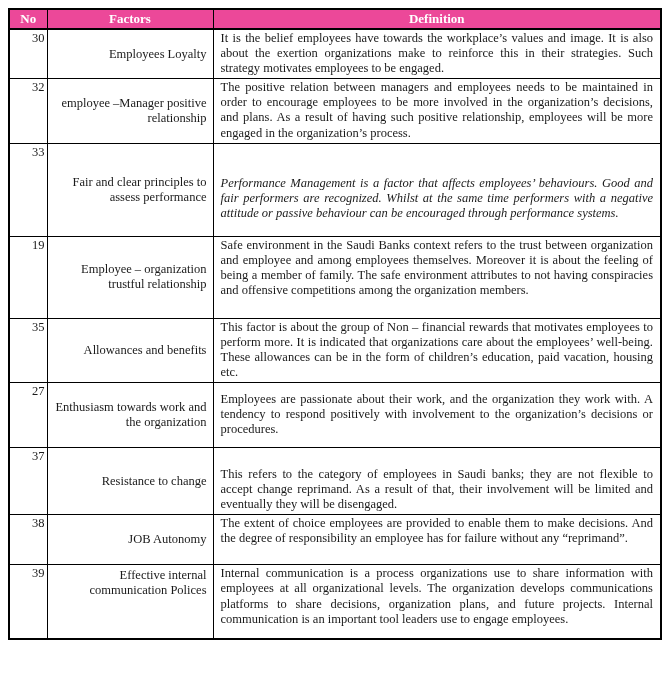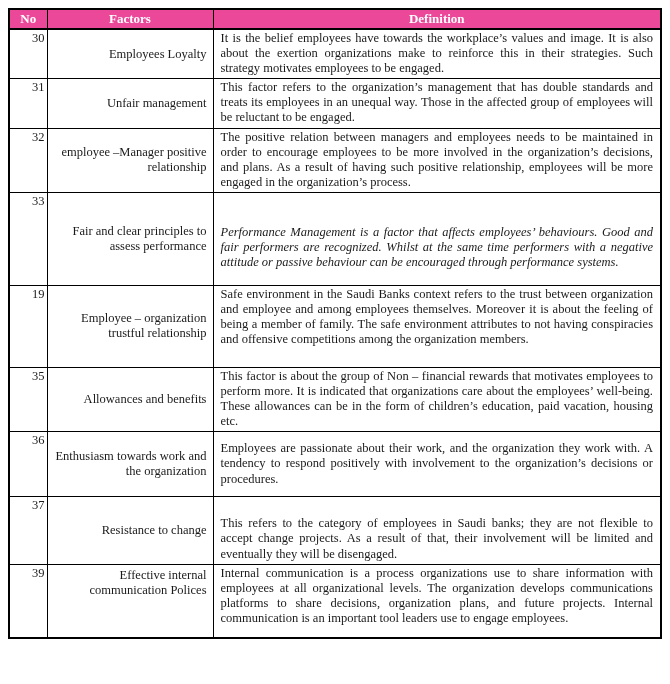--- a/index.html
+++ b/index.html
@@ -91,25 +91,20 @@
         <th>Factors</th>
         <th>Definition</th>
       </tr>
     </thead>
     <tbody>
       <tr class="r30">
         <td class="no">30</td>
         <td class="factor">Employees Loyalty</td>
         <td class="def">It is the belief employees have towards the workplace’s values and image. It is also about the exertion organizations make to reinforce this in their strategies. Such strategy  motivates employees to be engaged.</td>
       </tr>
-      <tr class="r31">
-        <td class="no">31</td>
-        <td class="factor">Unfair management</td>
-        <td class="def">This factor refers to the organization’s management that has double standards and treats its employees in an unequal way. Those in the affected group of employees will be reluctant to be engaged.</td>
-      </tr>
       <tr class="r32">
         <td class="no">32</td>
         <td class="factor">employee –Manager positive relationship</td>
         <td class="def">The positive relation between managers and employees needs to be maintained in order to encourage employees to be more involved in the organization’s decisions, and plans. As a result of having such positive relationship, employees will be more engaged  in the organization’s process.</td>
       </tr>
       <tr class="r33">
         <td class="no">33</td>
         <td class="factor">Fair and clear principles to assess performance</td>
         <td class="def">Performance Management is a factor that affects employees’ behaviours. Good and fair performers are recognized. Whilst at the same time performers with a negative attitude or passive behaviour can be encouraged through performance systems.</td>
       </tr>
@@ -117,28 +112,33 @@
         <td class="no">19</td>
         <td class="factor">Employee – organization trustful relationship</td>
         <td class="def">Safe environment in the Saudi Banks context refers to the trust between organization and employee and among employees themselves. Moreover it is about the feeling of being a member of family. The safe environment attributes to not having conspiracies and offensive competitions among the organization members.</td>
       </tr>
       <tr class="r35">
         <td class="no">35</td>
         <td class="factor">Allowances and benefits</td>
         <td class="def">This factor is about the group of Non – financial rewards that motivates employees to perform more. It is indicated that organizations care about the employees’ well-being. These allowances can be in the form of children’s education, paid vacation, housing etc.</td>
       </tr>
       <tr class="r36">
-        <td class="no">36</td>
+        <td class="no">27</td>
         <td class="factor">Enthusiasm towards work and the organization</td>
         <td class="def">Employees are passionate about their work, and the organization they work with. A tendency to respond positively with involvement to the organization’s decisions or procedures.</td>
       </tr>
       <tr class="r37">
         <td class="no">37</td>
         <td class="factor">Resistance to change</td>
-        <td class="def">This refers to the category of employees in Saudi banks; they are not flexible to accept change projects. As a result of that, their involvement will be limited and eventually they will be disengaged.</td>
+        <td class="def">This refers to the category of employees in Saudi banks; they are not flexible to accept change reprimand. As a result of that, their involvement will be limited and eventually they will be disengaged.</td>
+      </tr>
+      <tr class="r38">
+        <td class="no">38</td>
+        <td class="factor">JOB Autonomy</td>
+        <td class="def">The extent of choice employees are provided to enable them to make decisions. And the degree of responsibility an employee has for failure without any “reprimand”.</td>
       </tr>
       <tr class="r39">
         <td class="no">39</td>
         <td class="factor v-top">Effective internal communication Polices</td>
         <td class="def">Internal communication is a process organizations use to share information with employees at all organizational levels. The organization develops communications platforms to share decisions, organization plans, and future projects. Internal communication is an important tool leaders use to engage employees.</td>
       </tr>
     </tbody>
   </table>
 </div>
 

